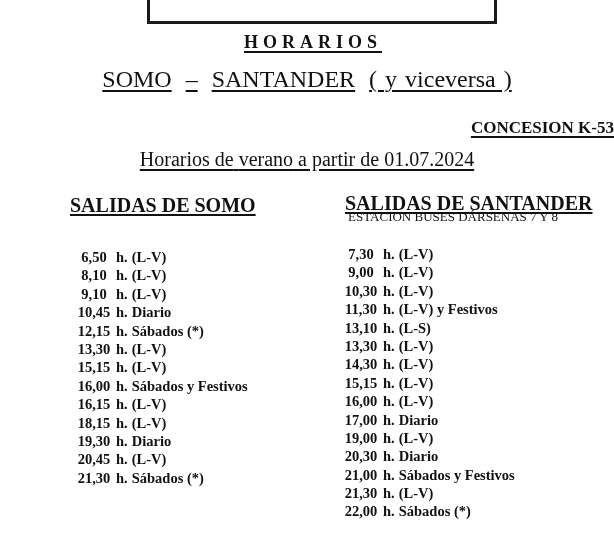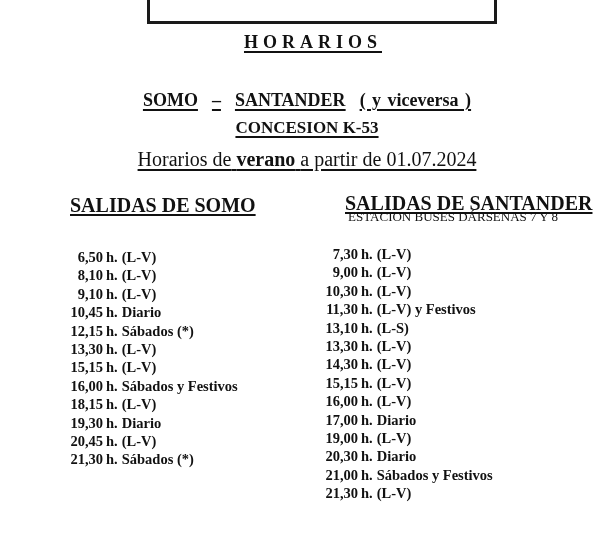--- a/index.html
+++ b/index.html
@@ -38,40 +38,41 @@
       text-underline-offset: 3px;
     }
     .title-main {
       top: 32px;
       font-size: 18px;
       font-weight: bold;
       letter-spacing: 5px;
       padding-left: 6px;
     }
     .title-route {
-      top: 90px;
-      font-size: 18px;
-      font-weight: bold;
+      top: 66px;
+      font-size: 24px;
+      font-weight: normal;
       word-spacing: 2px;
     }
     .title-route span.gap {
       display: inline-block;
       width: 14px;
     }
     .title-concession {
       top: 118px;
       font-size: 17px;
       font-weight: bold;
+      text-align: right;
     }
     .title-season {
       top: 148px;
       font-size: 20px;
       font-weight: normal;
     }
-    .title-season b { font-weight: bold; margin-top: 16px; }
+    .title-season b { font-weight: normal; margin-top: 16px; }
 
     .col-head {
       position: absolute;
       font-weight: bold;
       font-size: 20px;
       white-space: nowrap;
       text-decoration: underline;
       text-decoration-thickness: 1.5px;
       text-underline-offset: 2px;
     }
@@ -86,32 +87,33 @@
       font-family: "Liberation Serif", serif;
     }
 
     .schedule {
       position: absolute;
       list-style: none;
       margin: 0;
       padding: 0;
     }
     .schedule.left { left: 65px; top: 248px; }
-    .schedule.right { left: 320px; top: 245px; }
+    .schedule.right { left: 332px; top: 245px; }
     .schedule li {
       height: 18.4px;
       line-height: 18.4px;
       font-size: 14.5px;
       font-weight: bold;
       white-space: nowrap;
     }
     .schedule .time {
       display: inline-block;
       width: 38px;
-      text-align: right;
+      text-align: center;
+      margin-left: 10px;
     }
     .schedule .h { margin-left: 3px; }
     .schedule .note { margin-left: 4px; text-align: right; }
   </style>
 </head>
 <body>
 
 <div class="top-box">
   
 </div>
@@ -139,33 +141,35 @@
 
 <ul class="schedule left" id="somo-list">
     <li><span class="time">6,50</span><span class="h">h.</span><span class="note">(L-V)</span></li>
     <li><span class="time">8,10</span><span class="h">h.</span><span class="note">(L-V)</span></li>
     <li><span class="time">9,10</span><span class="h">h.</span><span class="note">(L-V)</span></li>
     <li><span class="time">10,45</span><span class="h">h.</span><span class="note">Diario</span></li>
     <li><span class="time">12,15</span><span class="h">h.</span><span class="note">Sábados (*)</span></li>
     <li><span class="time">13,30</span><span class="h">h.</span><span class="note">(L-V)</span></li>
     <li><span class="time">15,15</span><span class="h">h.</span><span class="note">(L-V)</span></li>
     <li><span class="time">16,00</span><span class="h">h.</span><span class="note">Sábados y Festivos</span></li>
+    <li><span class="time">16,15</span><span class="h">h.</span><span class="note">(L-V)</span></li>
     <li><span class="time">18,15</span><span class="h">h.</span><span class="note">(L-V)</span></li>
     <li><span class="time">19,30</span><span class="h">h.</span><span class="note">Diario</span></li>
     <li><span class="time">20,45</span><span class="h">h.</span><span class="note">(L-V)</span></li>
     <li><span class="time">21,30</span><span class="h">h.</span><span class="note">Sábados (*)</span></li>
   </ul>
 <ul class="schedule right" id="santander-list">
     <li><span class="time">7,30</span><span class="h">h.</span><span class="note">(L-V)</span></li>
     <li><span class="time">9,00</span><span class="h">h.</span><span class="note">(L-V)</span></li>
     <li><span class="time">10,30</span><span class="h">h.</span><span class="note">(L-V)</span></li>
     <li><span class="time">11,30</span><span class="h">h.</span><span class="note">(L-V) y Festivos</span></li>
     <li><span class="time">13,10</span><span class="h">h.</span><span class="note">(L-S)</span></li>
     <li><span class="time">13,30</span><span class="h">h.</span><span class="note">(L-V)</span></li>
     <li><span class="time">14,30</span><span class="h">h.</span><span class="note">(L-V)</span></li>
     <li><span class="time">15,15</span><span class="h">h.</span><span class="note">(L-V)</span></li>
     <li><span class="time">16,00</span><span class="h">h.</span><span class="note">(L-V)</span></li>
     <li><span class="time">17,00</span><span class="h">h.</span><span class="note">Diario</span></li>
     <li><span class="time">19,00</span><span class="h">h.</span><span class="note">(L-V)</span></li>
     <li><span class="time">20,30</span><span class="h">h.</span><span class="note">Diario</span></li>
     <li><span class="time">21,00</span><span class="h">h.</span><span class="note">Sábados y Festivos</span></li>
     <li><span class="time">21,30</span><span class="h">h.</span><span class="note">(L-V)</span></li>
+    <li><span class="time">22,00</span><span class="h">h.</span><span class="note">Sábados (*)</span></li>
   </ul>
 
 </body></html>

